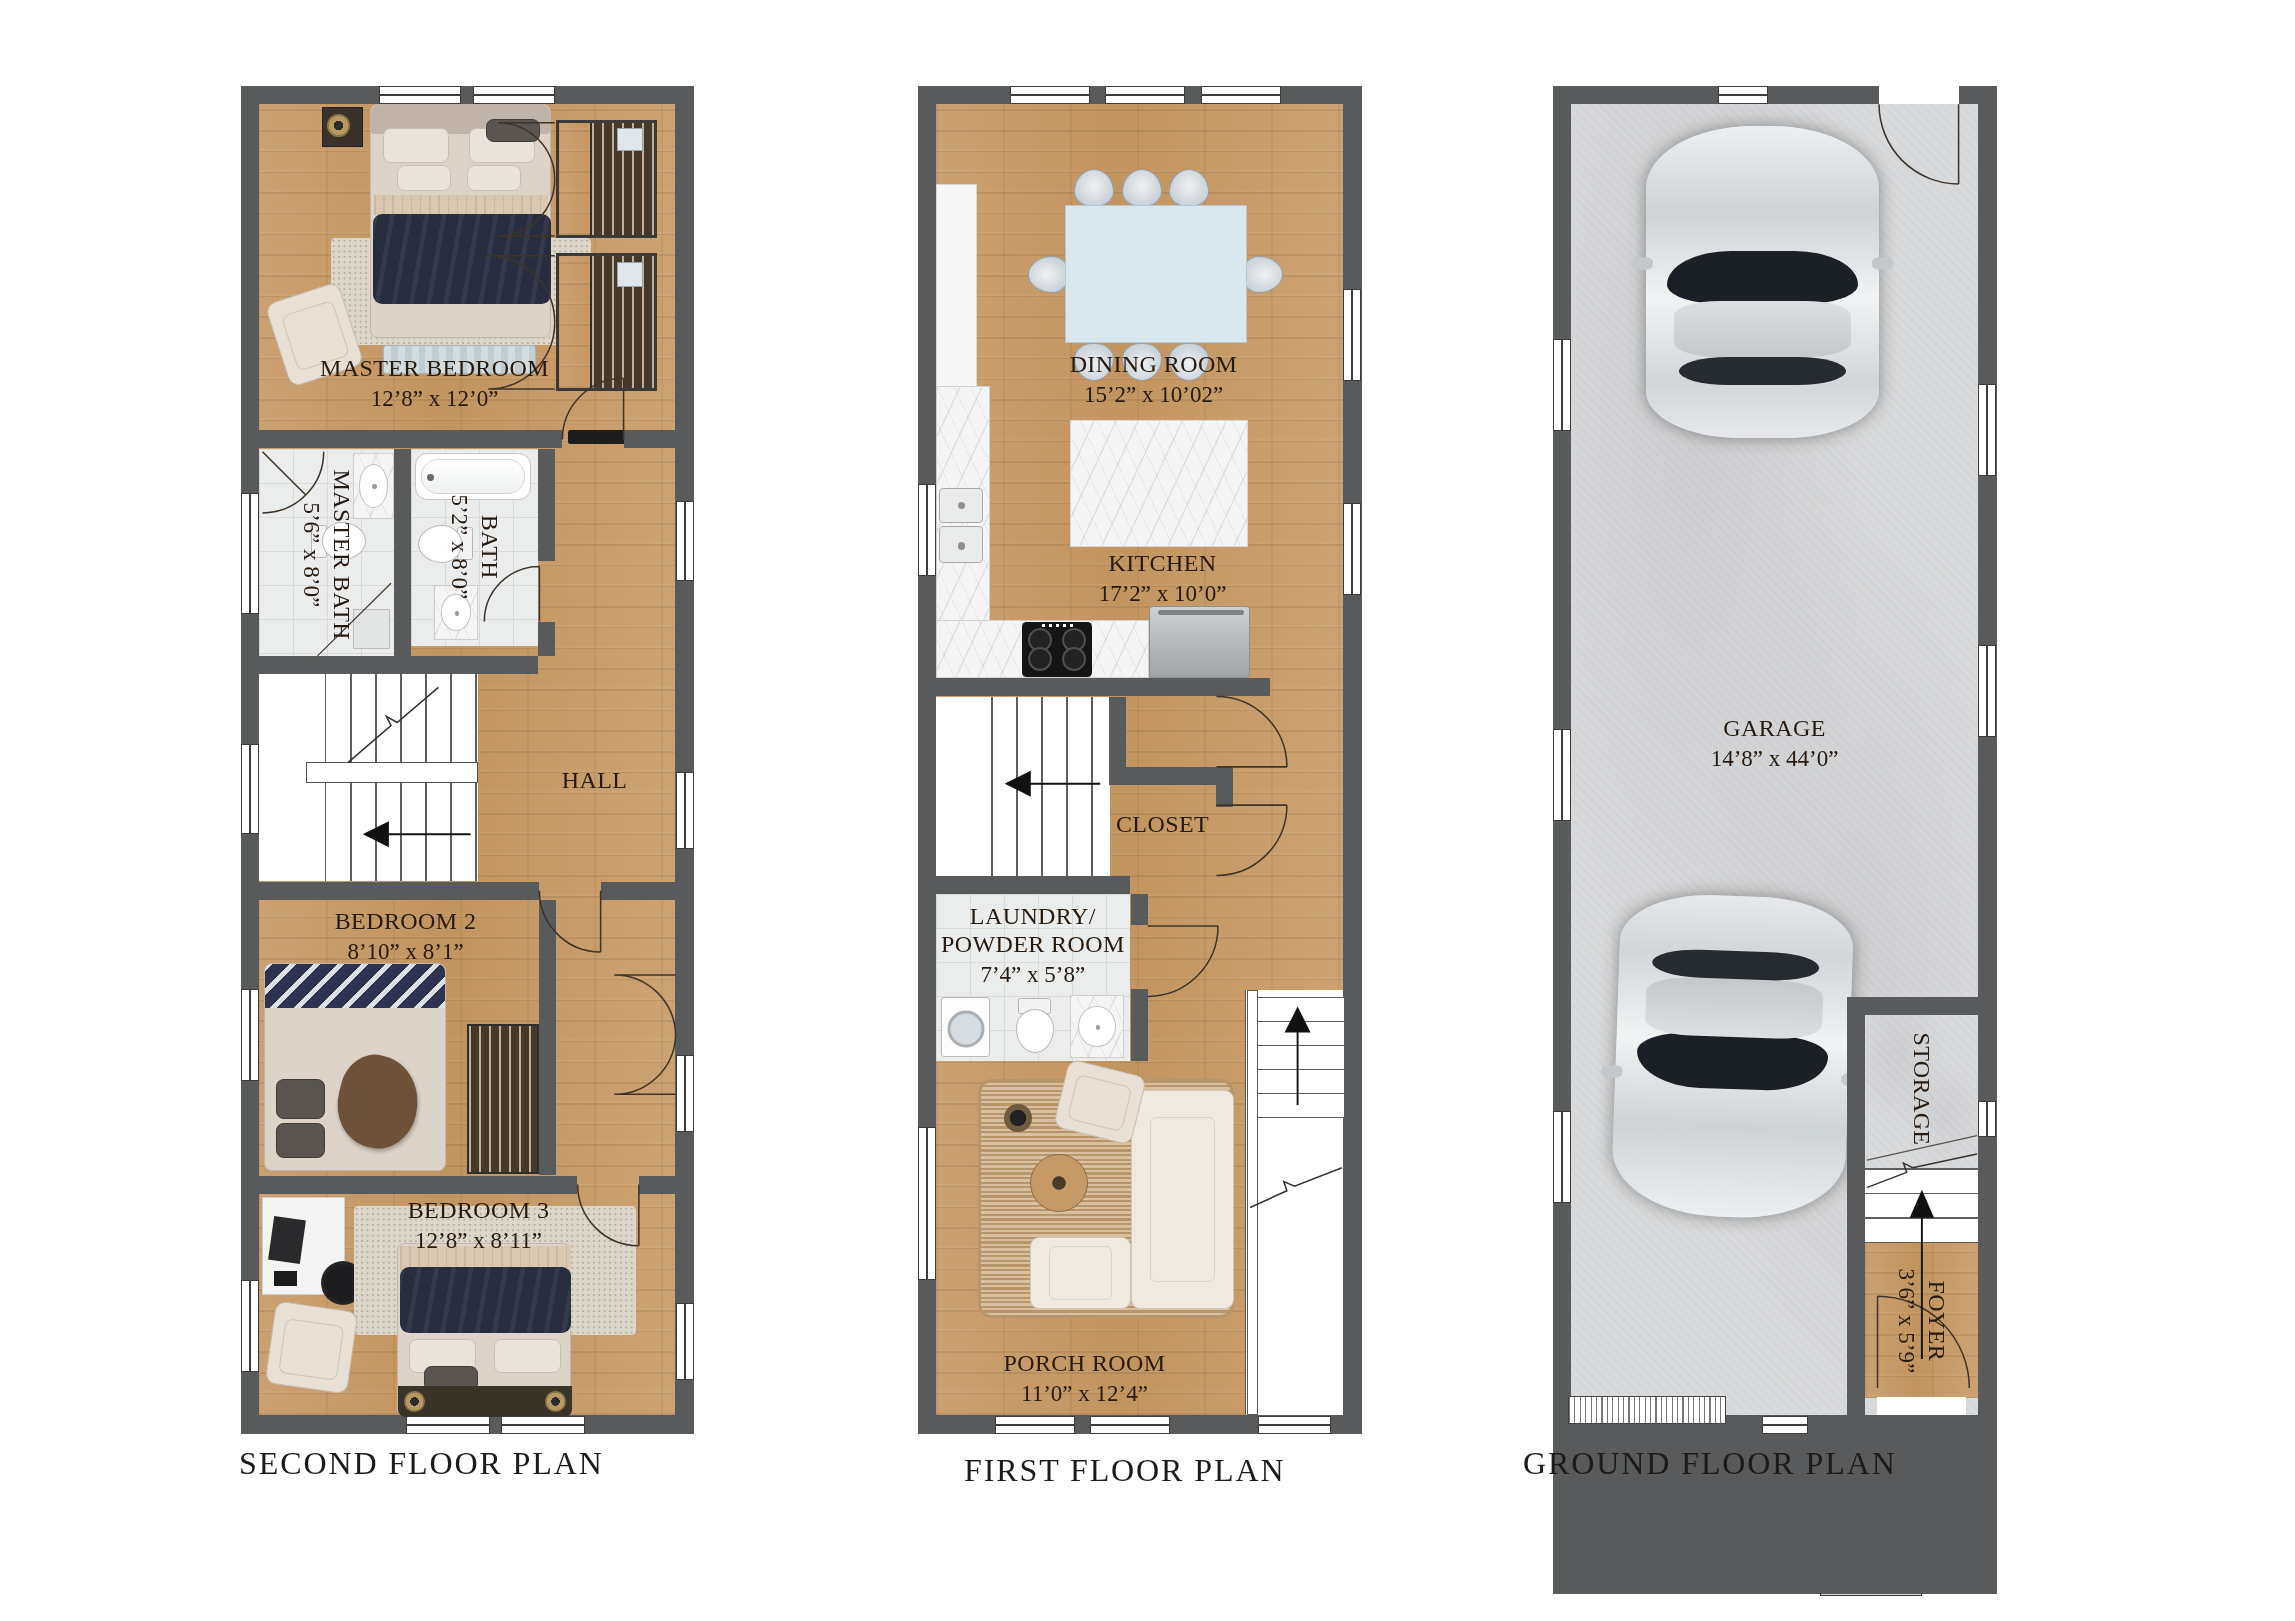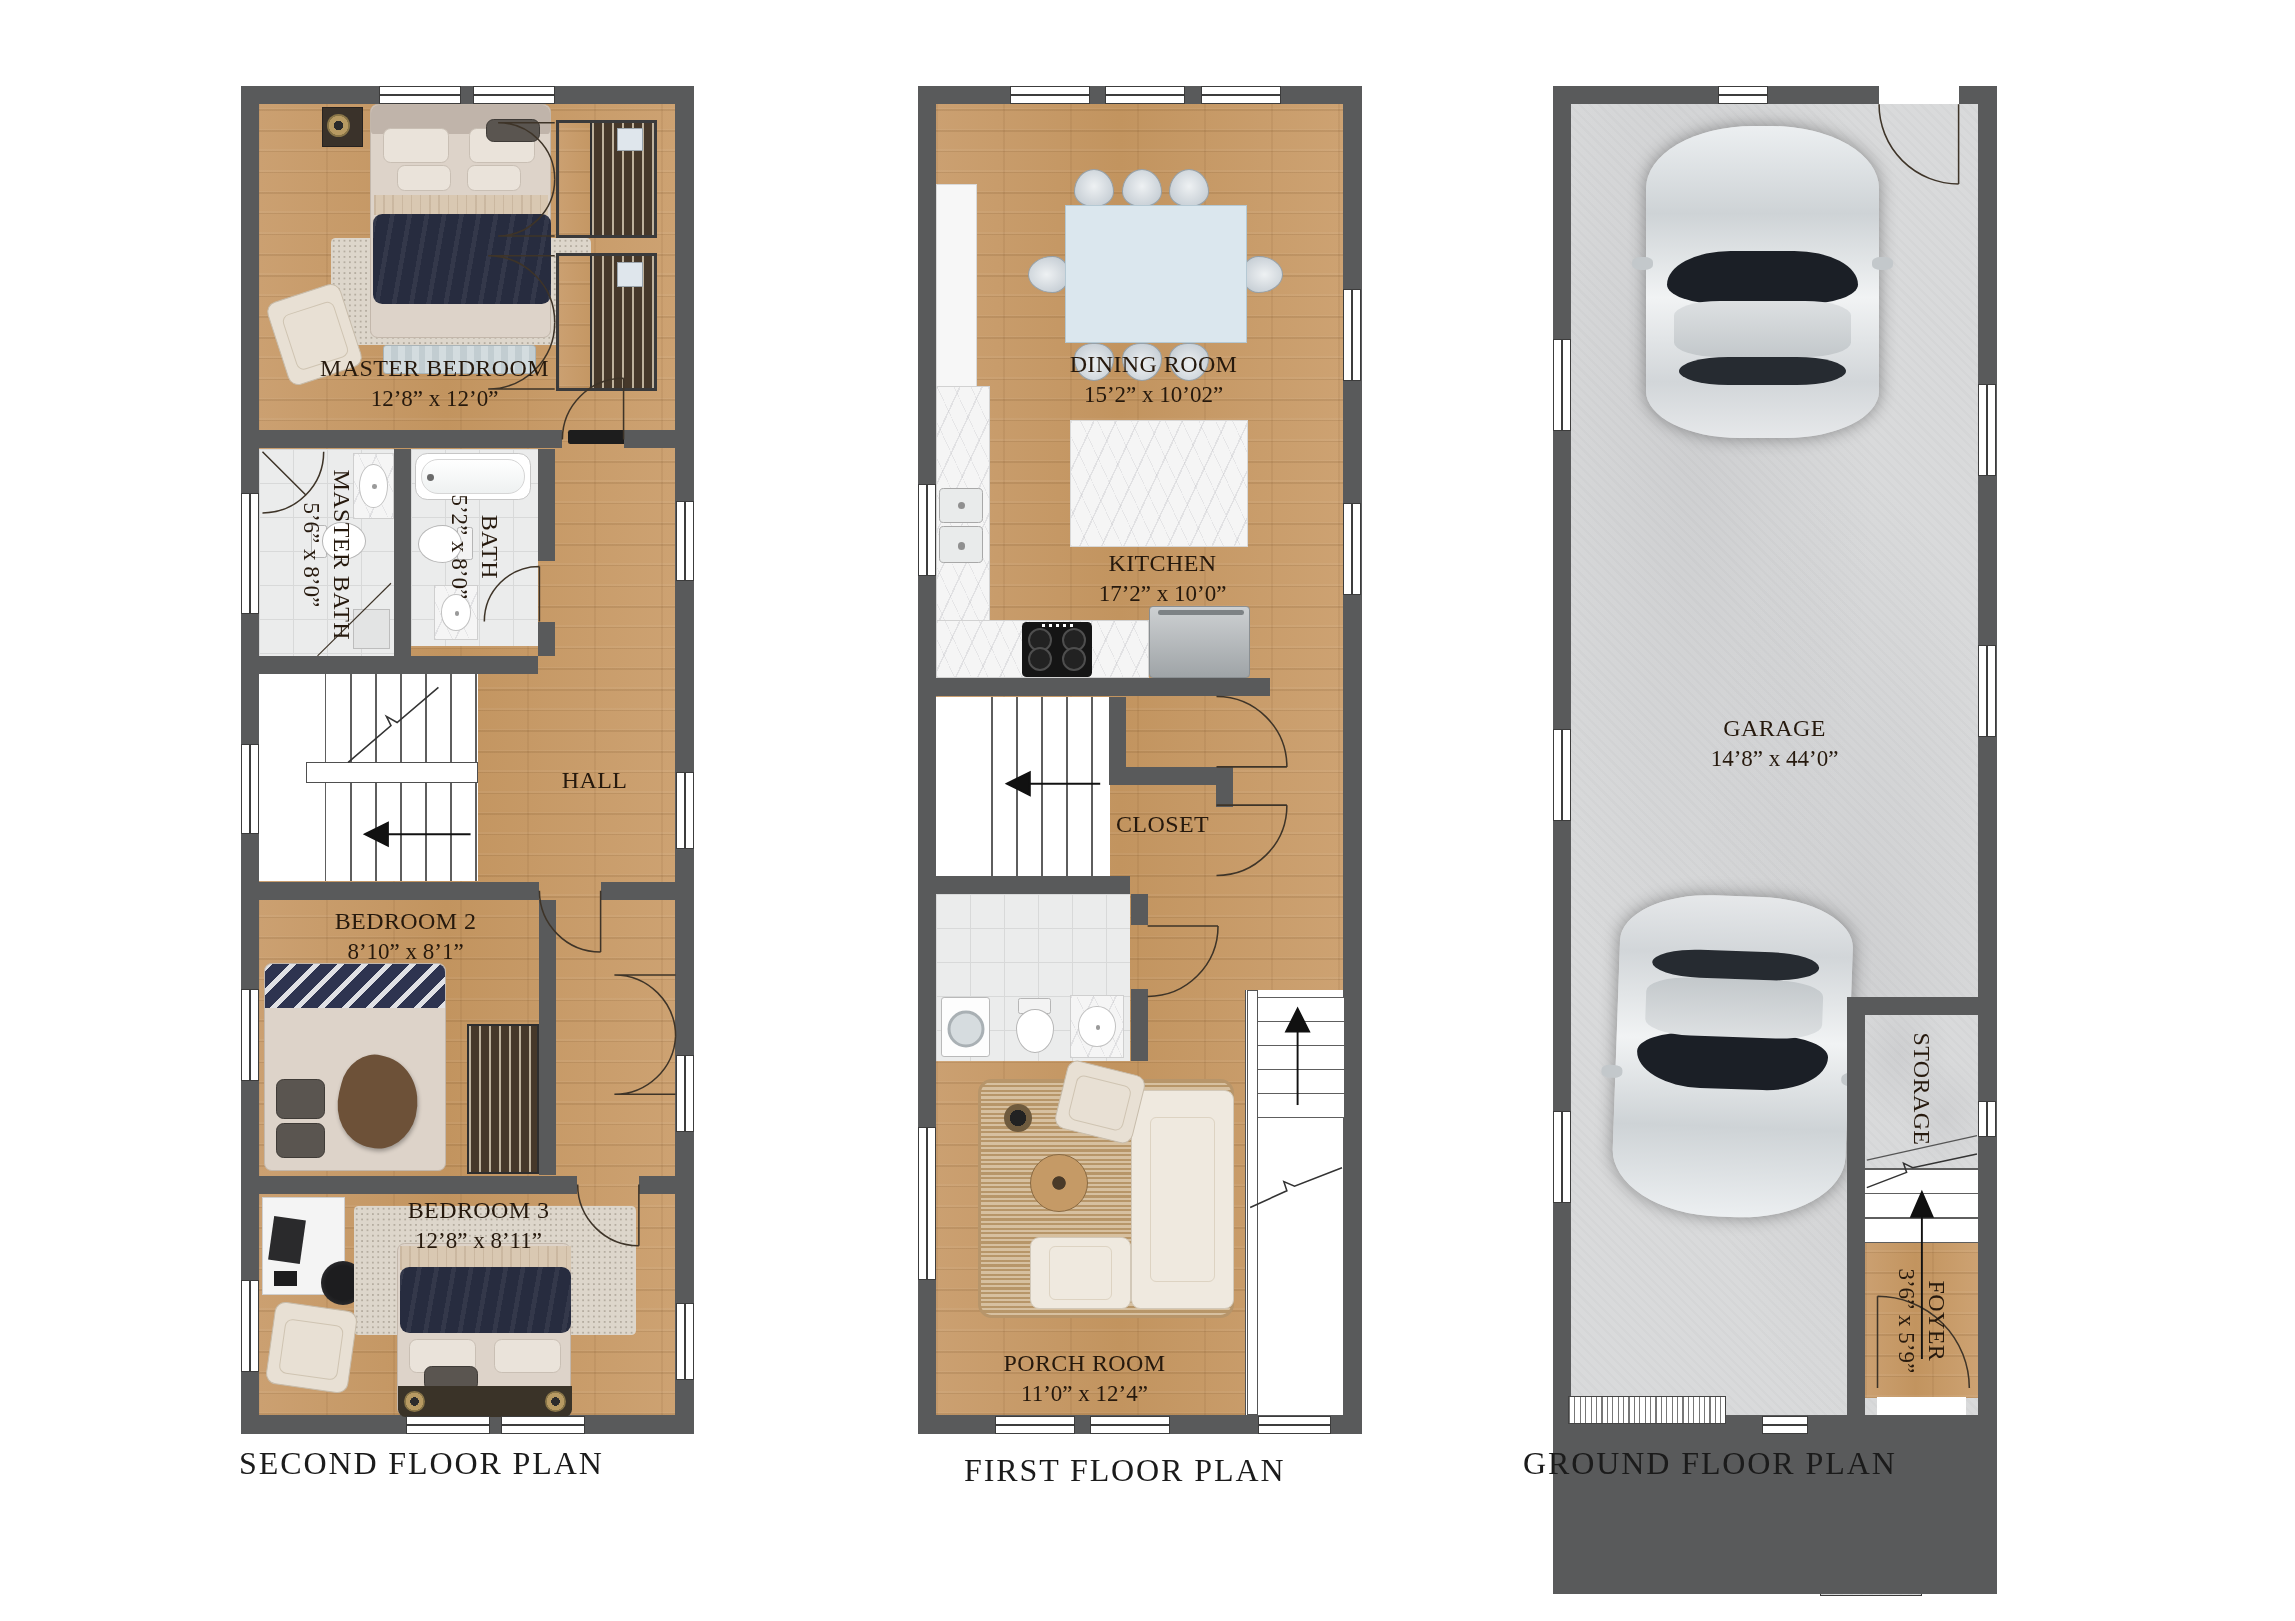--- a/index.html
+++ b/index.html
@@ -329,20 +329,25 @@
       <span class="nm">DINING ROOM</span>
       <span class="dm">15’2” x 10’02”</span>
     </div>
     <div class="room-label" style="left:122px;top:464px;width:245px;">
       <span class="nm">KITCHEN</span>
       <span class="dm">17’2” x 10’0”</span>
     </div>
     <div class="room-label" style="left:122px;top:725px;width:245px;">
       <span class="nm">CLOSET</span>
     </div>
+    <div class="room-label" style="left:15.3px;top:817px;width:199px;">
+      <span class="nm">LAUNDRY/</span>
+      <span class="nm">POWDER ROOM</span>
+      <span class="dm">7’4” x 5’8”</span>
+    </div>
     <div class="room-label" style="left:44px;top:1264px;width:245px;">
       <span class="nm">PORCH ROOM</span>
       <span class="dm">11’0” x 12’4”</span>
     </div>
 
     <svg class="overlay" width="444" height="1348" viewBox="0 0 580 1762">
       <g fill="none" stroke="#3e3428" stroke-width="2">
         <path d="M390,890 L482,890 M482,890 A92,92 0 0 0 390,798"></path>
         <path d="M390,940 L482,940 M482,940 A92,92 0 0 1 390,1032"></path>
         <path d="M300,1098 L392,1098 M392,1098 A92,92 0 0 1 300,1190"></path>

